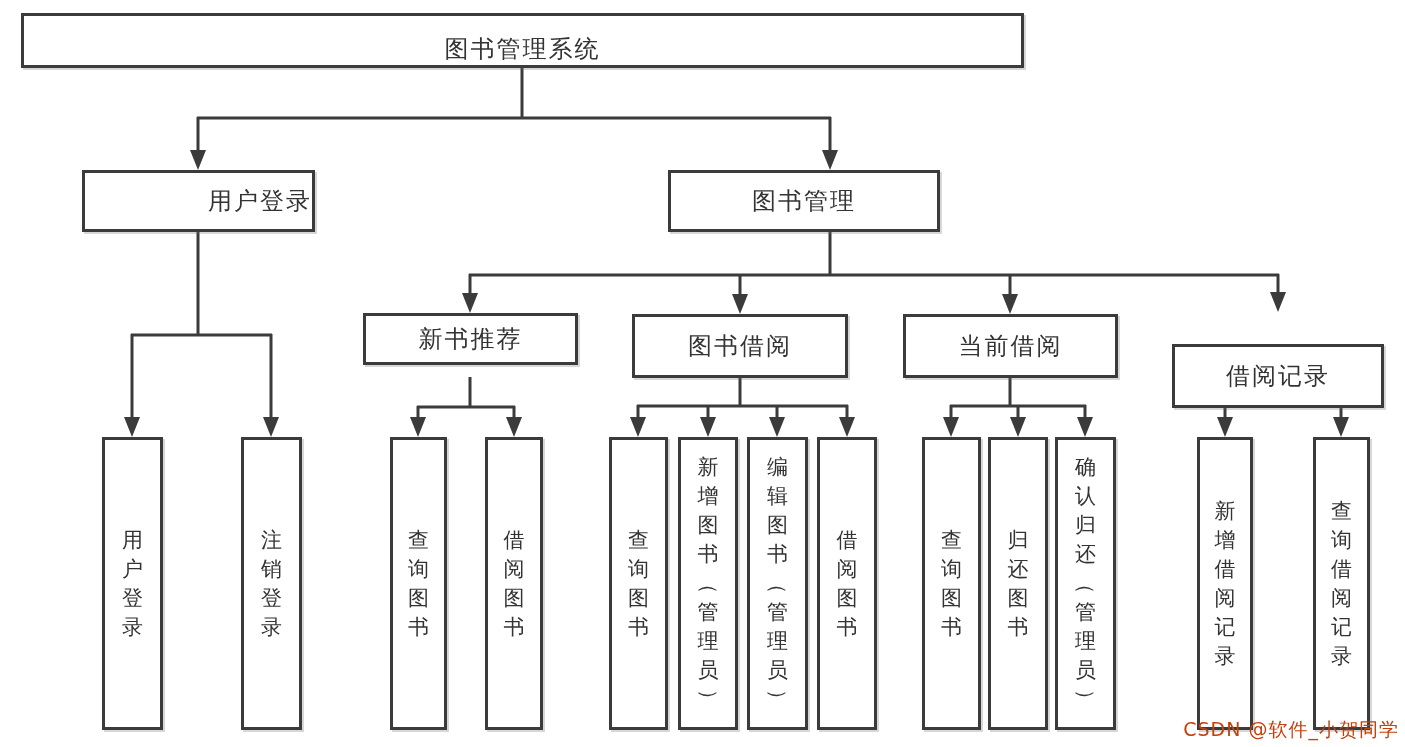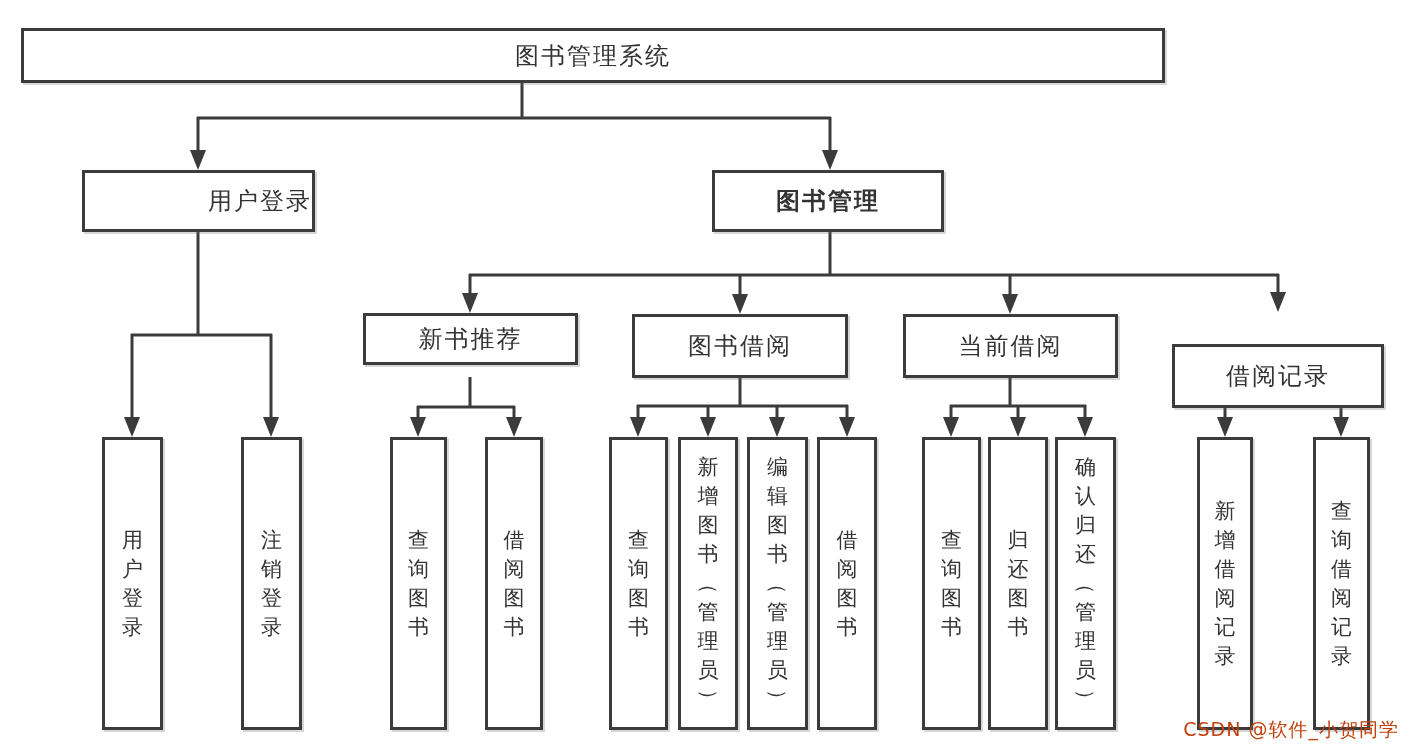--- a/index.html
+++ b/index.html
@@ -91,28 +91,28 @@
       <polygon points="769,417 785,417 777,437"></polygon>
       <polygon points="839,417 855,417 847,437"></polygon>
       <polygon points="943,417 959,417 951,437"></polygon>
       <polygon points="1010,417 1026,417 1018,437"></polygon>
       <polygon points="1077,417 1093,417 1085,437"></polygon>
       <polygon points="1217,417 1233,417 1225,437"></polygon>
       <polygon points="1333,417 1349,417 1341,437"></polygon>
     </g>
   </svg>
 
-  <div class="box" style="left:21px; top:28px; width:1144px; height:55px;">
+  <div class="box" style="left:21px; top:13px; width:1003px; height:55px;align-items:flex-end;">
     <span class="label">图书管理系统</span>
   </div>
 
   <div class="box" style="left:82px; top:170px; width:233px; height:62px;justify-content:flex-end;">
     <span class="label">用户登录</span>
   </div>
-  <div class="box" style="left:712px; top:170px; width:232px; height:62px;font-weight:bold;">
+  <div class="box" style="left:668px; top:170px; width:272px; height:62px;">
     <span class="label">图书管理</span>
   </div>
 
   <div class="box" style="left:363px; top:313px; width:215px; height:52px;">
     <span class="label">新书推荐</span>
   </div>
   <div class="box" style="left:632px; top:314px; width:216px; height:64px;font-family:Liberation Serif, serif;">
     <span class="label">图书借阅</span>
   </div>
   <div class="box" style="left:903px; top:314px; width:215px; height:64px;">

